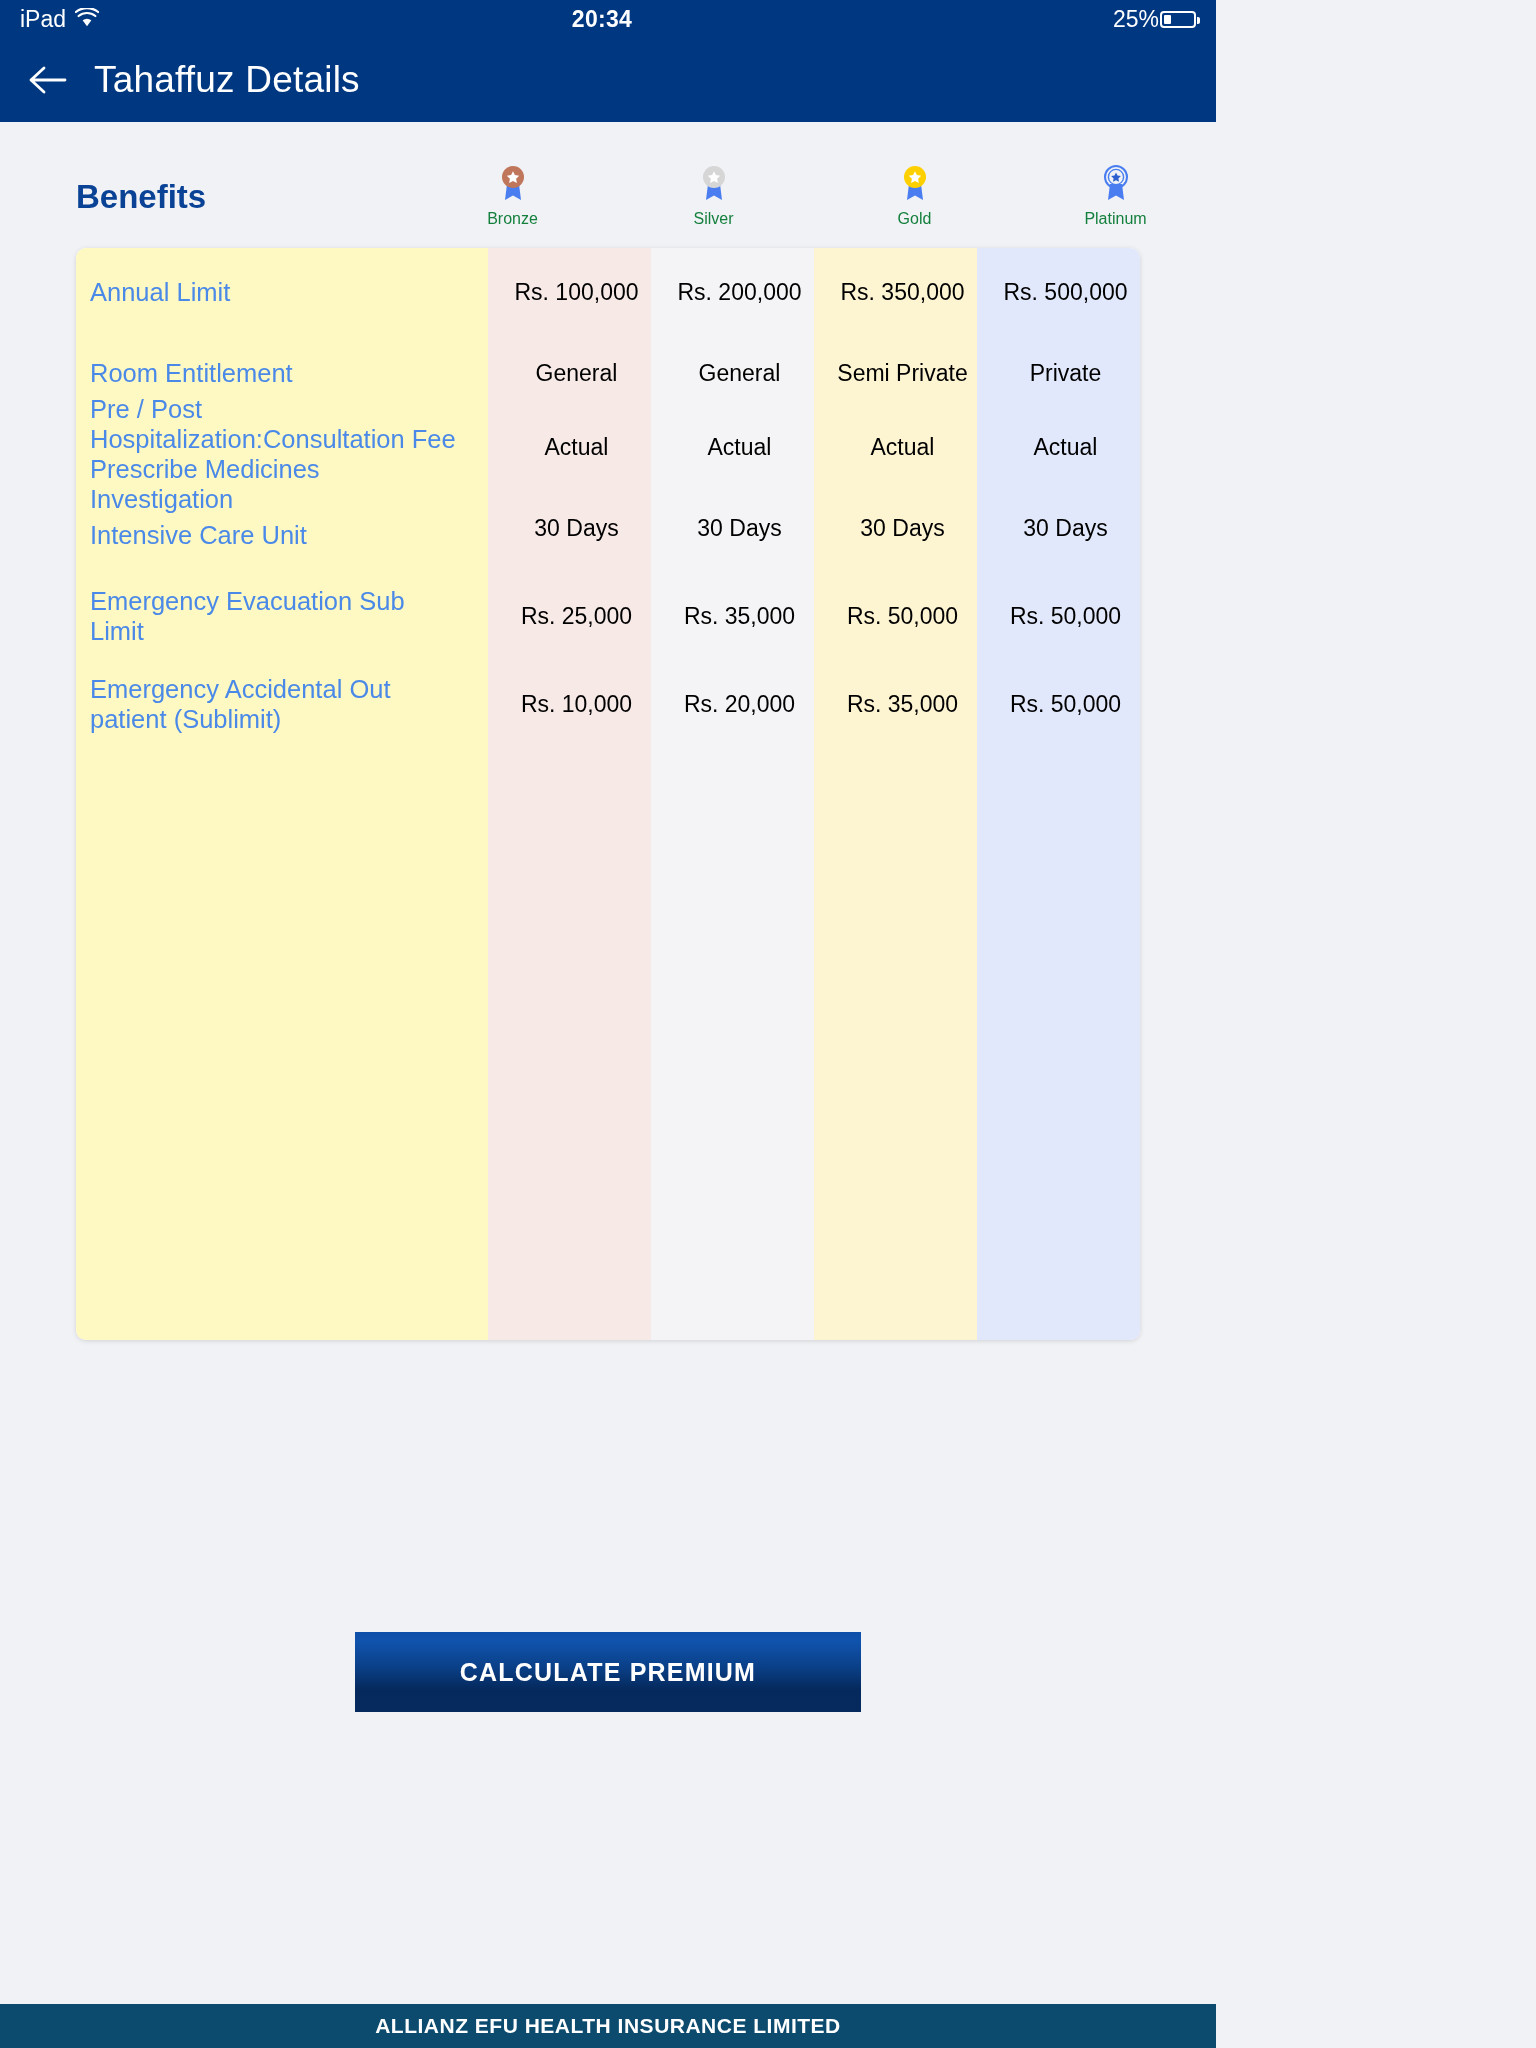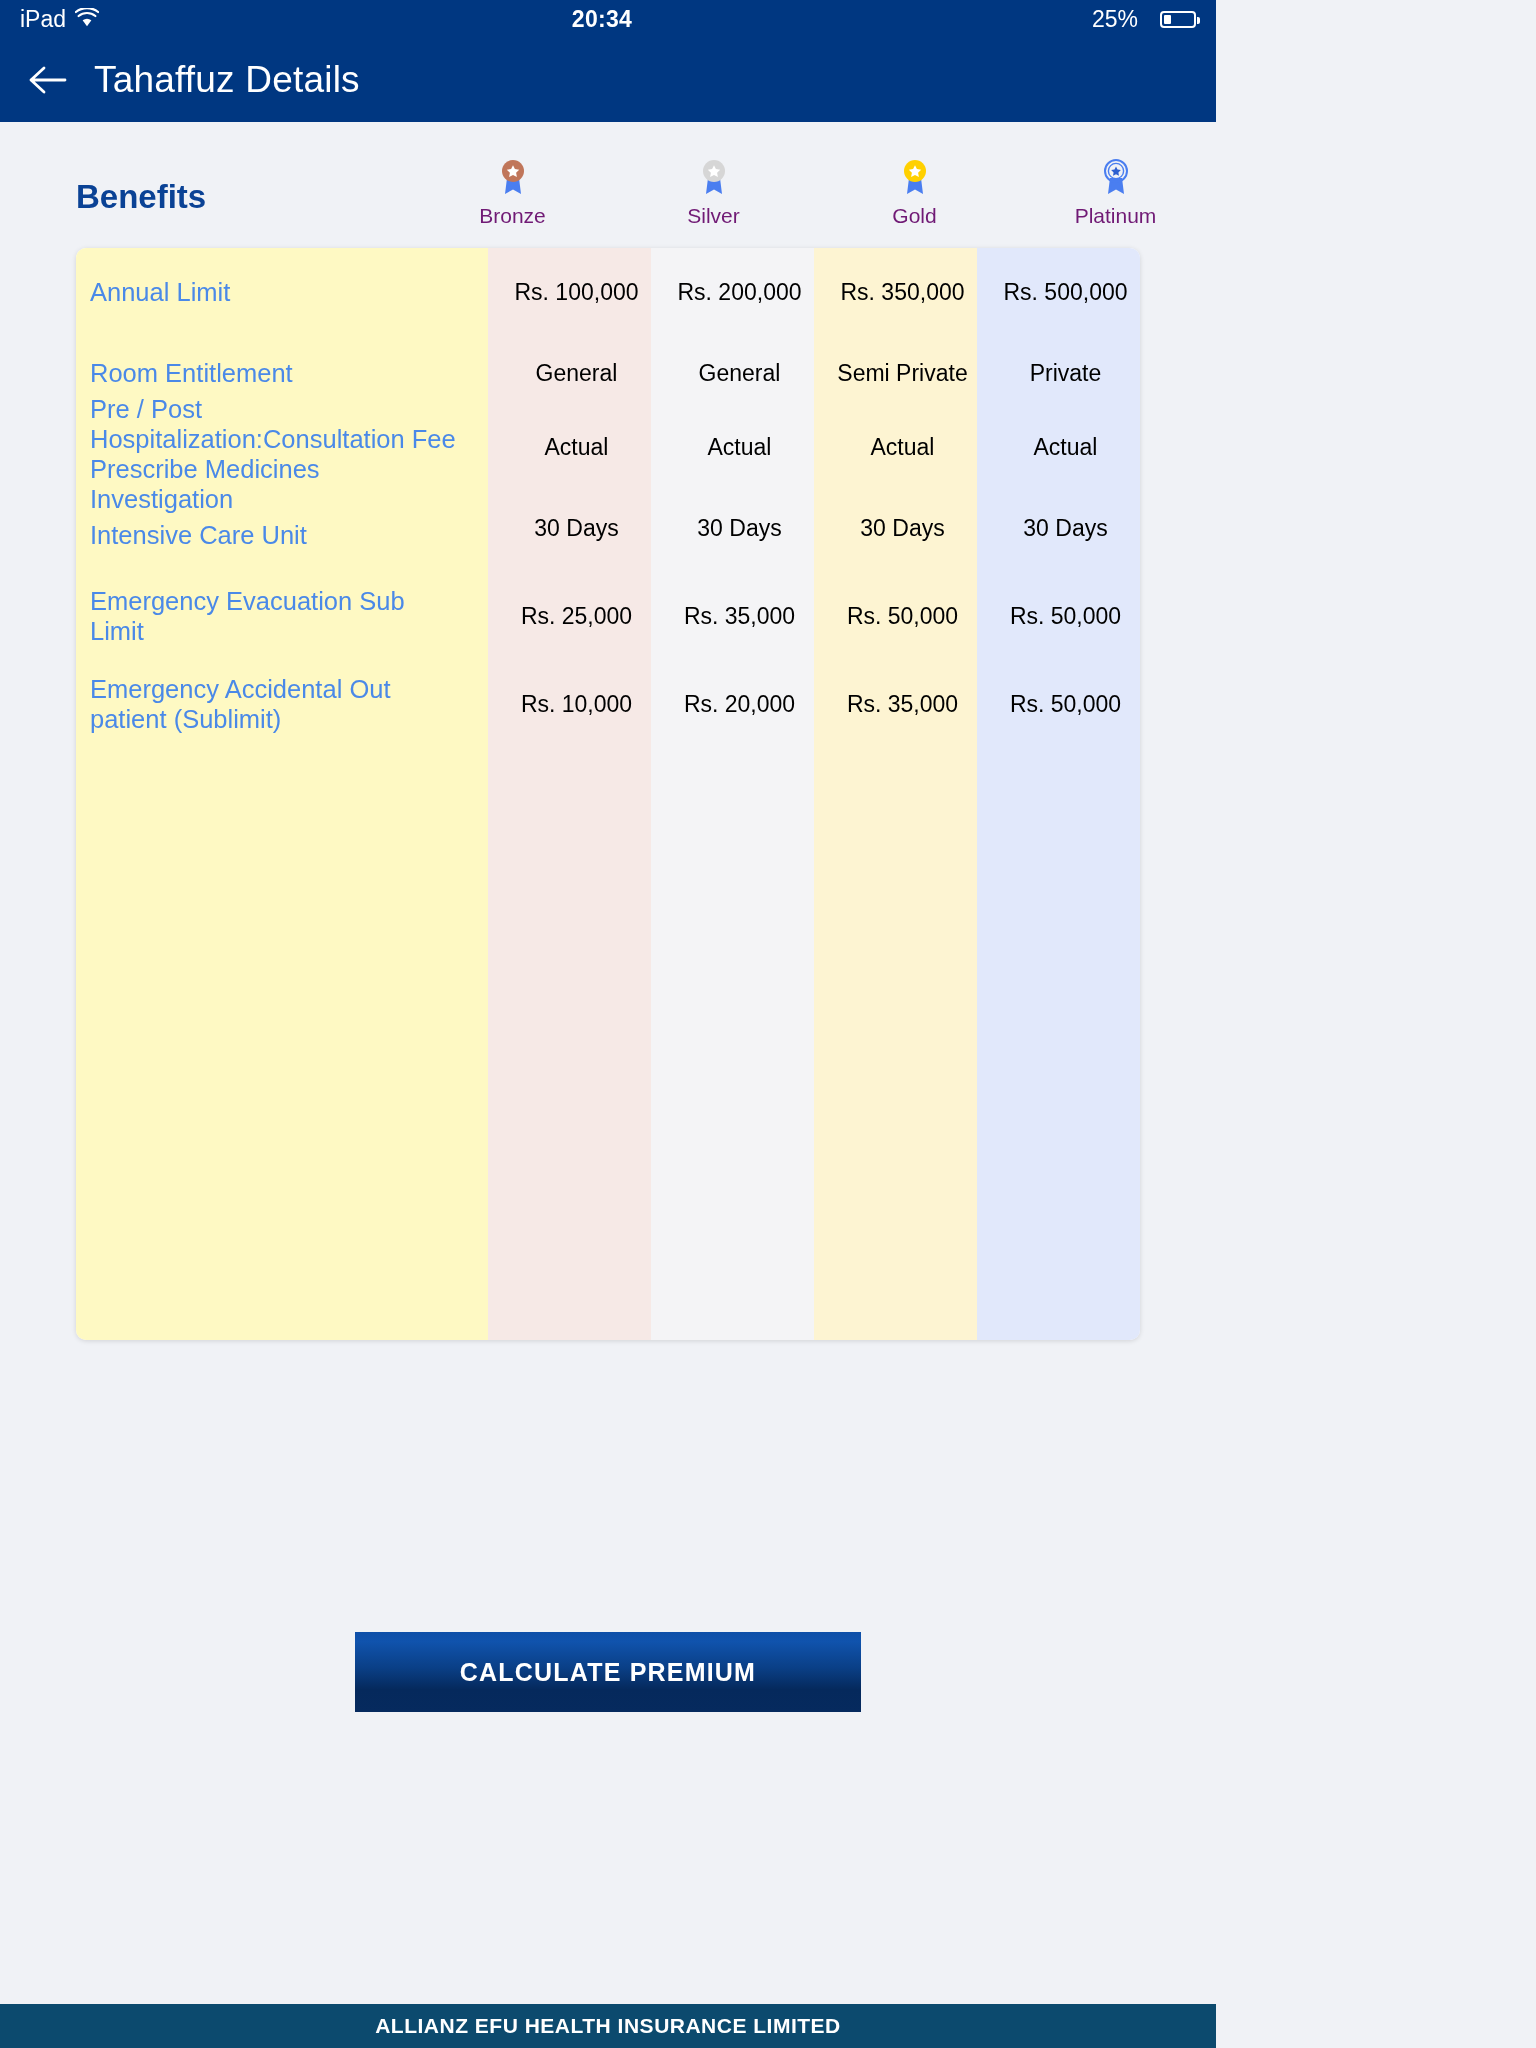--- a/index.html
+++ b/index.html
@@ -16,21 +16,21 @@
     height:38px; background:#003781; color:#fff;
     display:flex; align-items:center; padding:0 20px;
     font-size:23px; flex:0 0 38px; position:relative;
   }
   .sb-left { display:flex; align-items:center; gap:9px; }
   .sb-center {
     position:absolute; left:0; right:12px; text-align:center;
     font-size:23px; font-weight:600; letter-spacing:.3px;
   }
   .sb-right {
-    margin-left:auto; display:flex; align-items:center; gap:22px;
+    margin-left:auto; display:flex; align-items:center; gap:1px;
     font-size:23px; position:relative; z-index:2;
   }
   .battery { position:relative; width:36px; height:17px; border:2px solid #fff; border-radius:4px; padding:2px; }
   .battery::after {
     content:""; position:absolute; right:-6px; top:4px;
     width:3px; height:7px; background:#fff; border-radius:0 2px 2px 0;
   }
   .battery > i { display:block; height:100%; background:#fff; border-radius:1px; }
 
   
@@ -51,21 +51,21 @@
   .benefits-title {
     width:412px; padding-left:76px;
     color:#0a4295; font-size:33px; font-weight:bold;
     padding-bottom:12px;
   }
   .tier-cols { flex:1; display:flex; }
   .tier {
     flex:1; display:flex; flex-direction:column;
     align-items:center; gap:6px; cursor:pointer;
   }
-  .tier-label { font-size:21px; color:#701a75; }
+  .tier-label { font-size:16px; color:#15803d; }
   .medal { width:40px; height:44px; }
 
   
   .table-wrap { padding:0 76px; flex:0 0 auto; }
   .table-card {
     background:#fff; border-radius:10px; overflow:hidden;
     box-shadow:0 1px 5px rgba(0,0,0,.13);
     height:1092px; display:flex;
   }
   .col-labels { width:412px; flex:0 0 412px; background:#fef9c3; }

